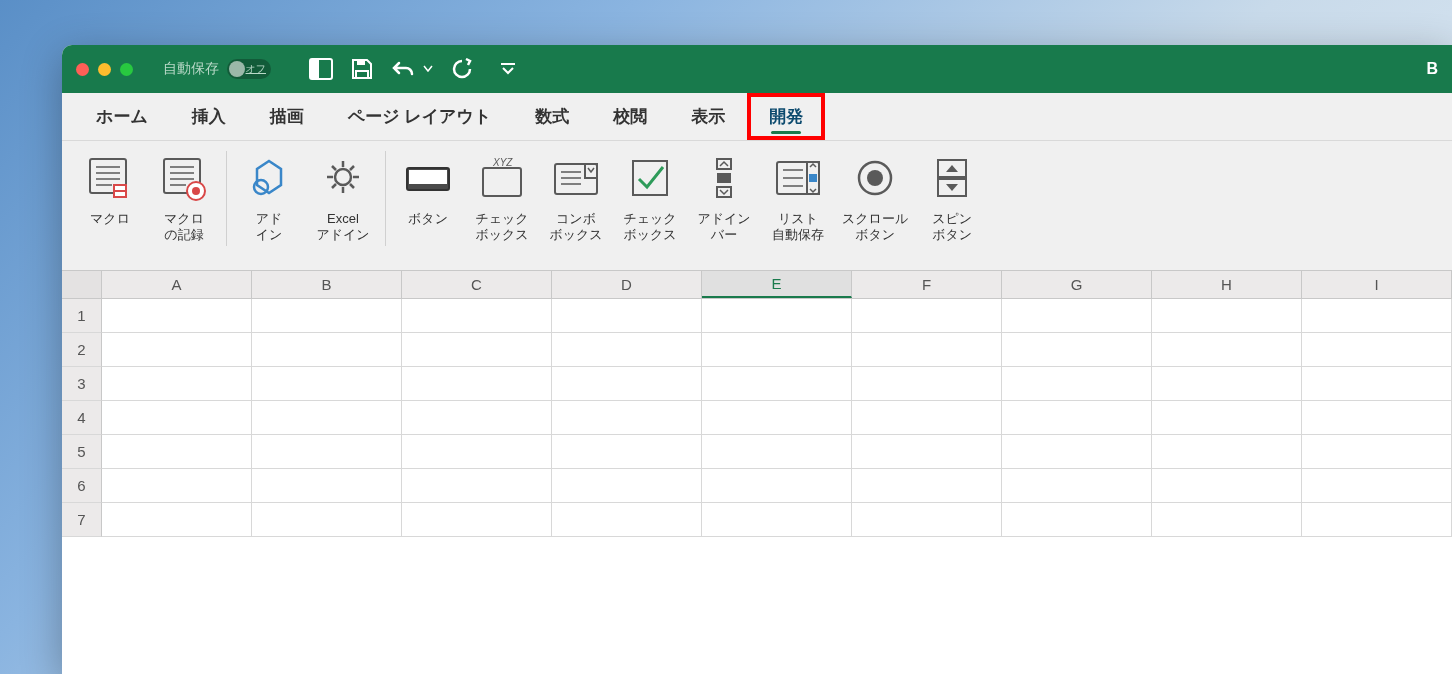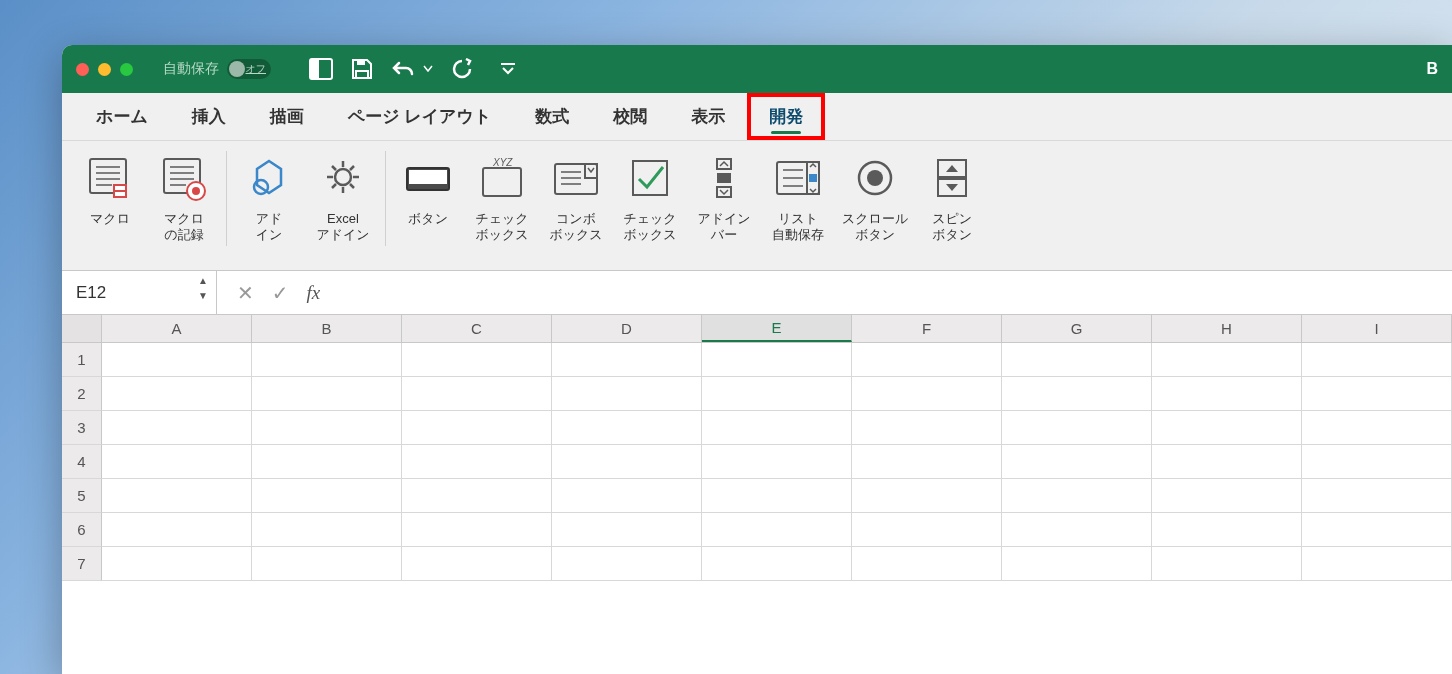--- a/index.html
+++ b/index.html
@@ -381,35 +381,20 @@
               <rect x="6" y="23" width="28" height="17" fill="none" stroke="#5a5a5a" stroke-width="2"></rect>
               <path d="M14 28l6 7 6-7" fill="#5a5a5a"></path>
             </svg>
         </div>
         <div class="ribbon-label">スピン
 ボタン</div>
       </div>
     </div>
   </div>
 
-  <div class="formula-bar">
-    <div class="namebox">
-      <span>E12</span>
-      <div class="namebox-steppers">
-        <div class="stepper-b">▲</div>
-        <div class="stepper-b">▼</div>
-      </div>
-    </div>
-    <div class="fb-btns">
-      <span class="fb-btn">✕</span>
-      <span class="fb-btn">✓</span>
-      <span class="fb-btn fx">fx</span>
-    </div>
-    <input class="fb-input" value="" style="">
-  </div>
 
   <div class="grid-area">
     <div class="col-headers">
       <div class="corner"></div>
       <div class="col-h">A</div>
       <div class="col-h">B</div>
       <div class="col-h">C</div>
       <div class="col-h">D</div>
       <div class="col-h active">E</div>
       <div class="col-h">F</div>

